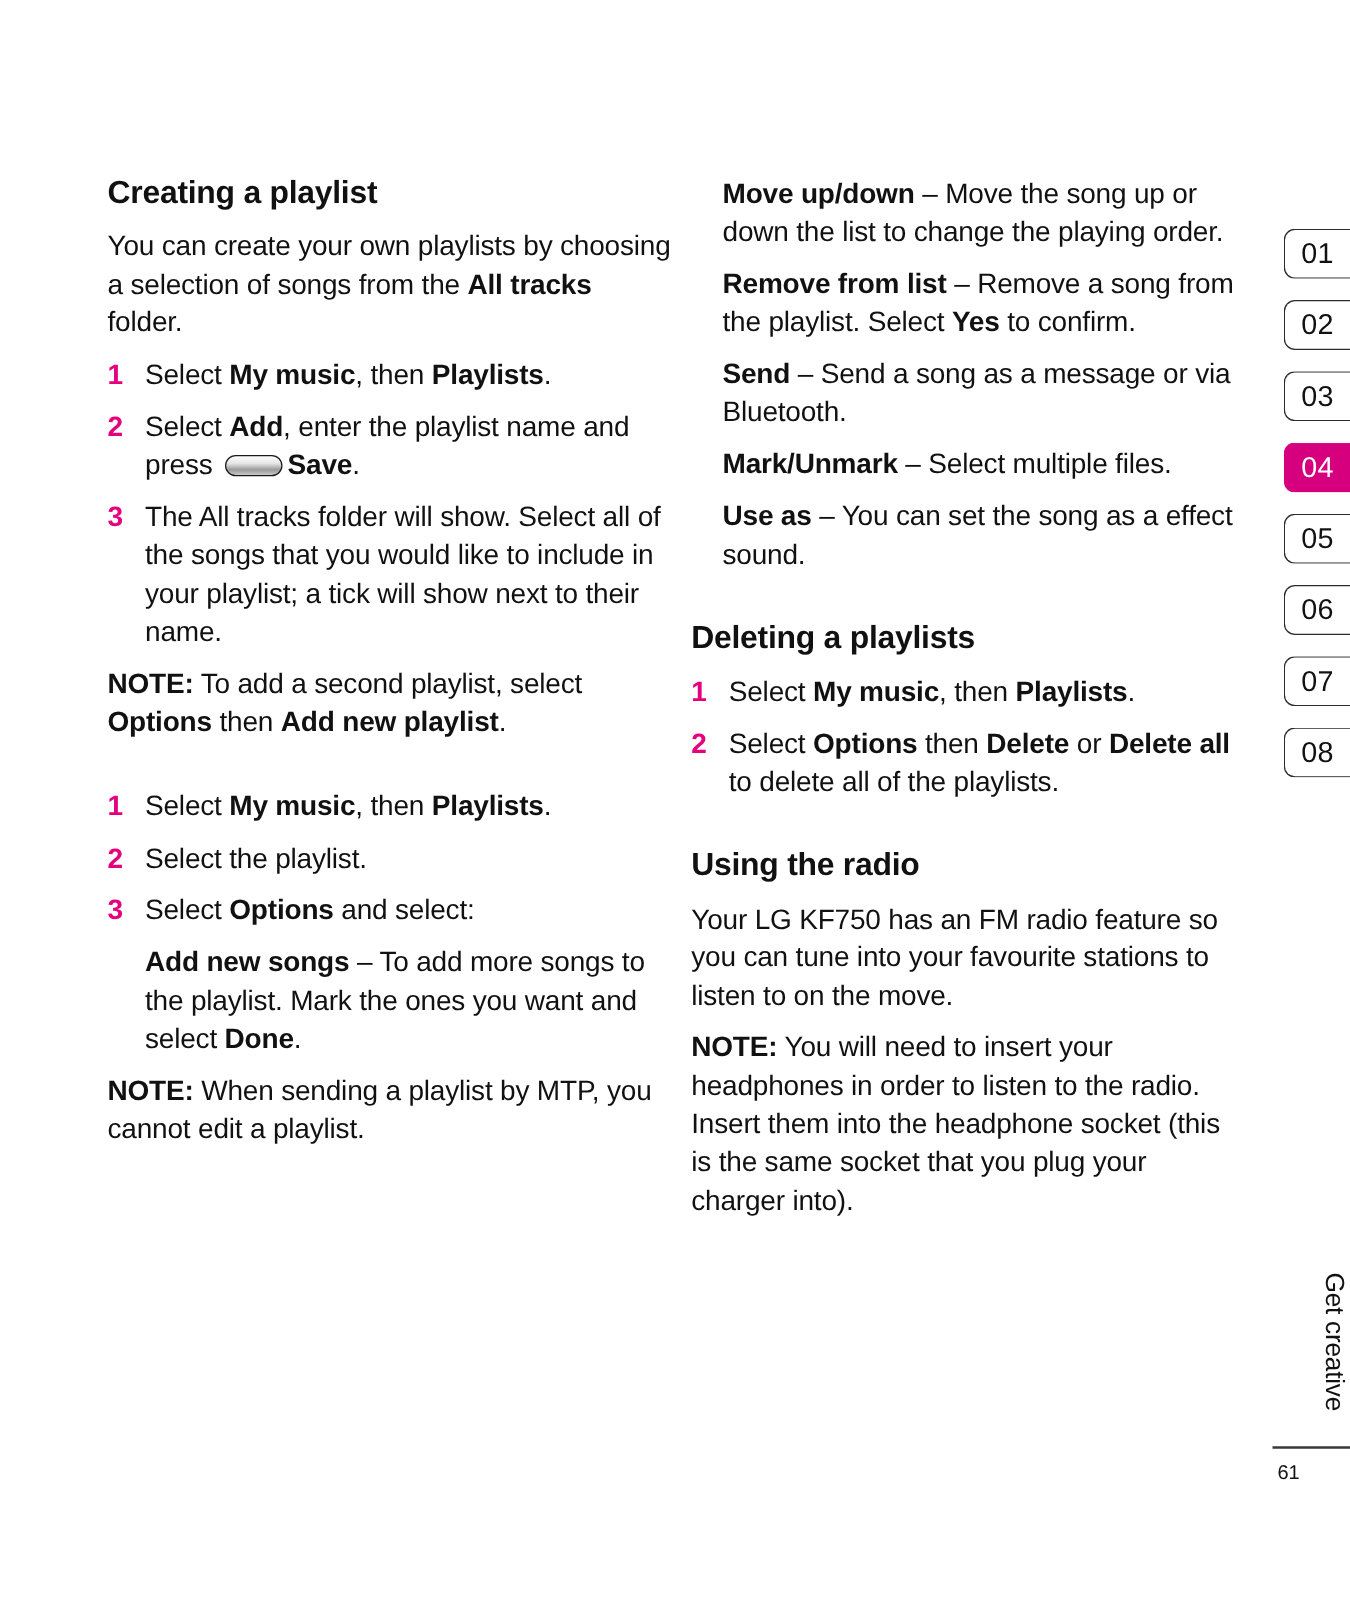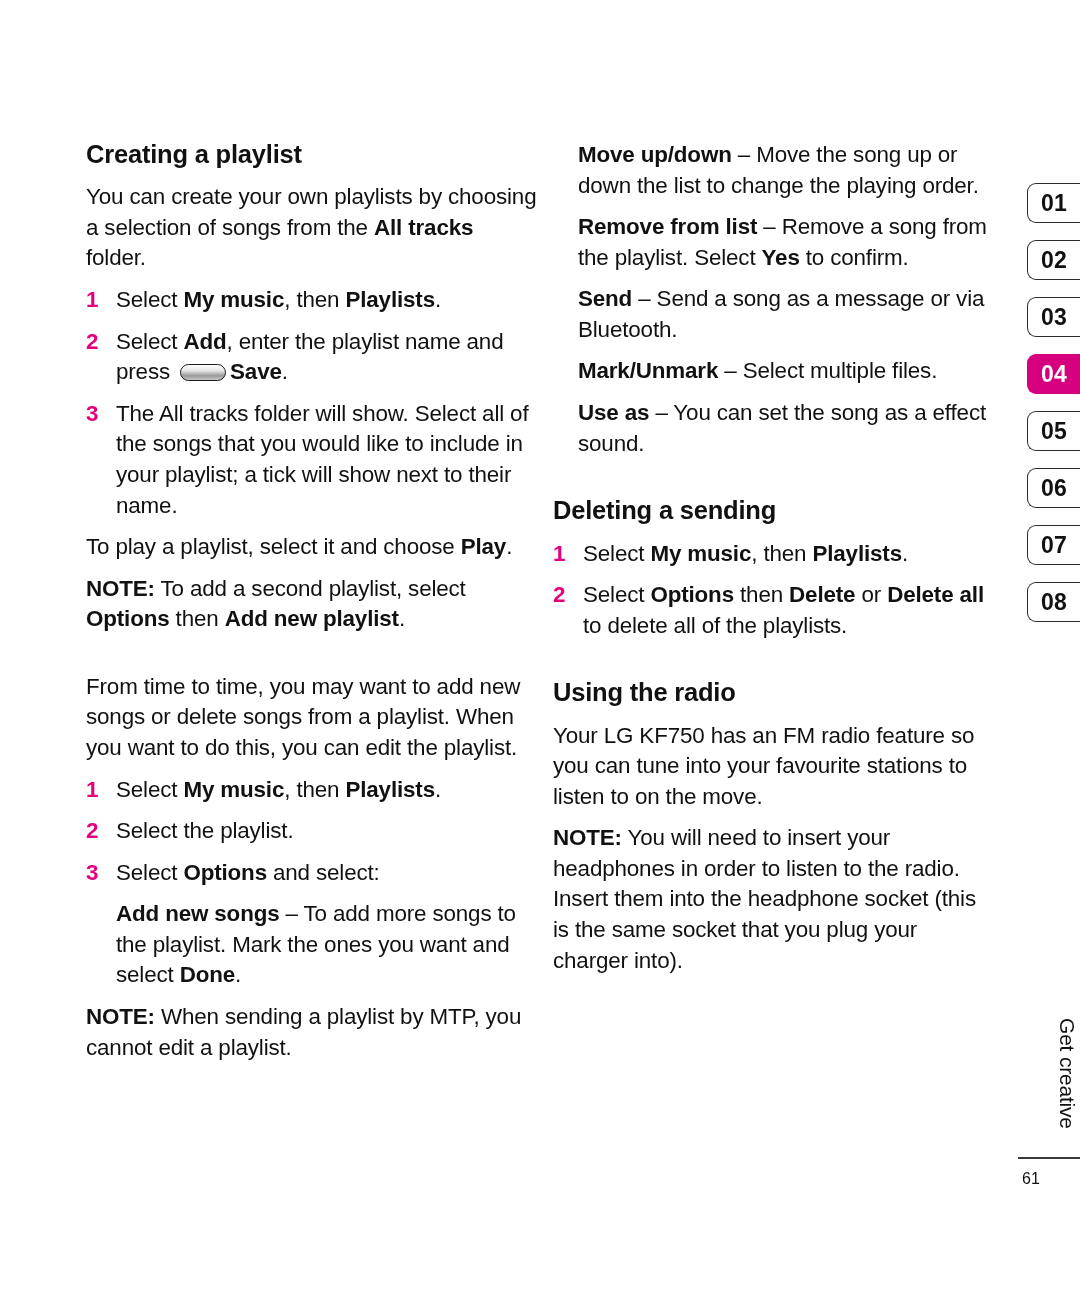--- a/index.html
+++ b/index.html
@@ -113,21 +113,21 @@
     border-bottom-left-radius: 9px;
     background: #ffffff;
     box-sizing: border-box;
   }
   .tab .tab-label {
     position: absolute;
     left: 13px;
     top: 50%;
     transform: translateY(-50%);
     font-size: 23px;
-    font-weight: bold;
+    font-weight: normal;
     color: #111111;
     letter-spacing: 0.2px;
     line-height: 1;
   }
   .tab.active {
     background: #d6007f;
     border-color: #d6007f;
   }
   .tab.active .tab-label { color: #ffffff; }
 
@@ -183,28 +183,26 @@
     </div>
 
     <div class="numitem">
       <span class="num">2</span><span>Select </span><b>Add</b><span>, enter the playlist name and press </span><span class="softkey"></span><b>Save</b><span>.</span>
     </div>
 
     <div class="numitem">
       <span class="num">3</span><span>The All tracks folder will show. Select all of the songs that you would like to include in your playlist; a tick will show next to their name.</span>
     </div>
 
-    <p class="para"><span>To play a playlist, select it and choose </span><b>Play</b><span>.</span></p>
 
     <p class="para"><b>NOTE:</b><span> To add a second playlist, select </span><b>Options</b><span> then </span><b>Add new playlist</b><span>.</span></p>
 
     <div class="gap-lg"></div>
 
 
-    <p class="para">From time to time, you may want to add new songs or delete songs from a playlist. When you want to do this, you can edit the playlist.</p>
 
     <div class="numitem">
       <span class="num">1</span><span>Select </span><b>My music</b><span>, then </span><b>Playlists</b><span>.</span>
     </div>
 
     <div class="numitem">
       <span class="num">2</span><span>Select the playlist.</span>
     </div>
 
     <div class="numitem">
@@ -236,21 +234,21 @@
     <div class="defitem">
       <b>Mark/Unmark</b><span> – </span><span>Select multiple files.</span>
     </div>
 
     <div class="defitem">
       <b>Use as</b><span> – </span><span>You can set the song as a effect sound.</span>
     </div>
 
     <div class="gap-lg"></div>
 
-    <h2 class="heading">Deleting a sending</h2>
+    <h2 class="heading">Deleting a playlists</h2>
 
     <div class="numitem">
       <span class="num">1</span><span>Select </span><b>My music</b><span>, then </span><b>Playlists</b><span>.</span>
     </div>
 
     <div class="numitem">
       <span class="num">2</span><span>Select </span><b>Options</b><span> then </span><b>Delete</b><span> or </span><b>Delete all</b><span> to delete all of the playlists.</span>
     </div>
 
     <div class="gap-lg"></div>

